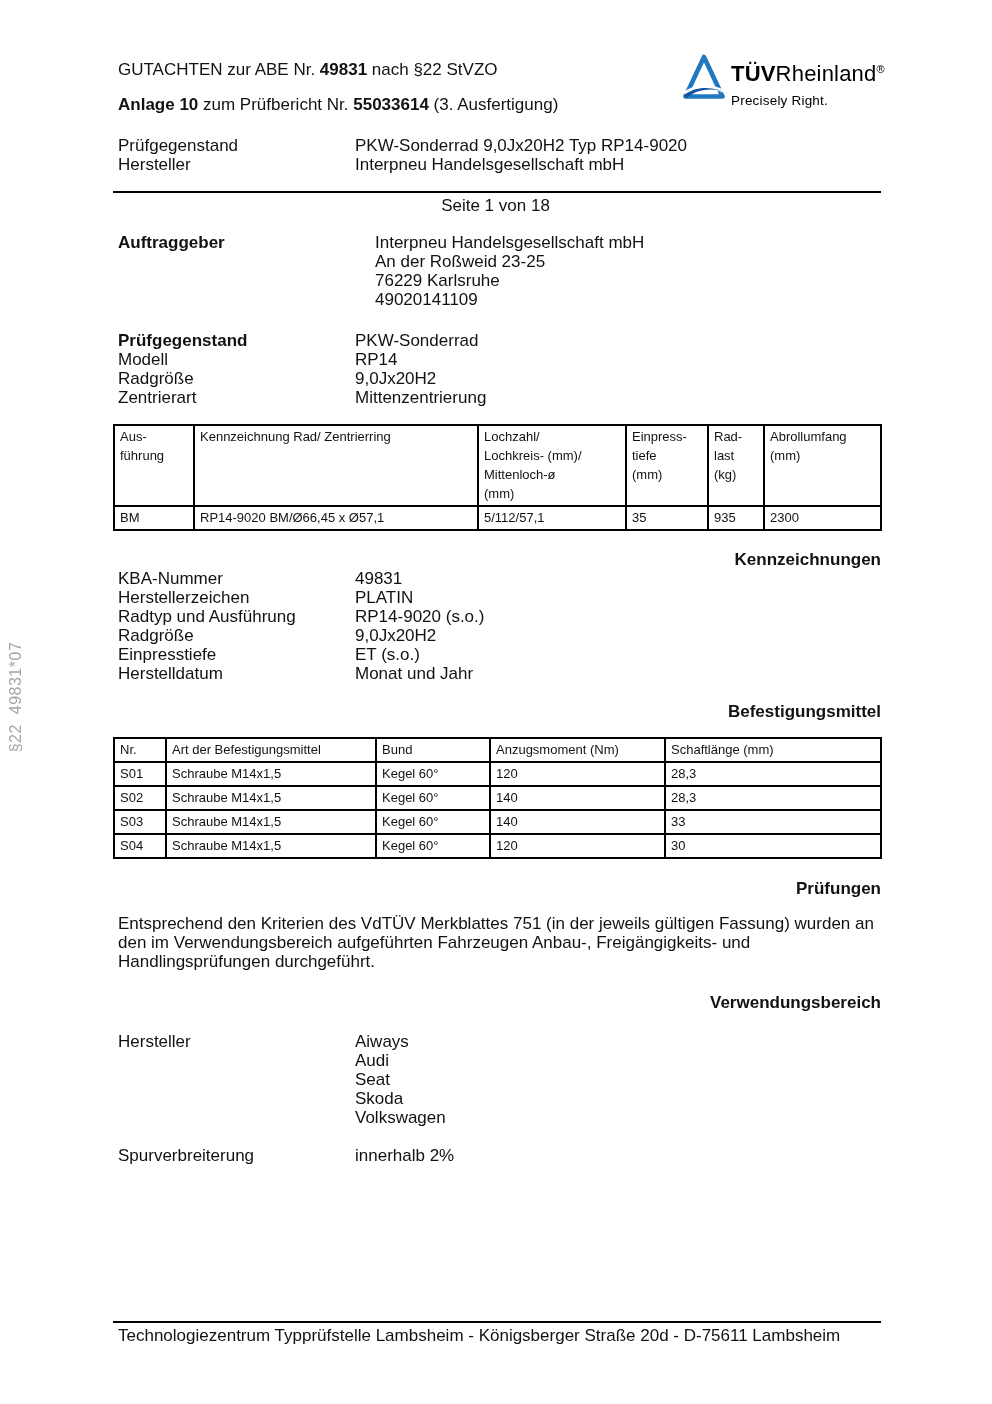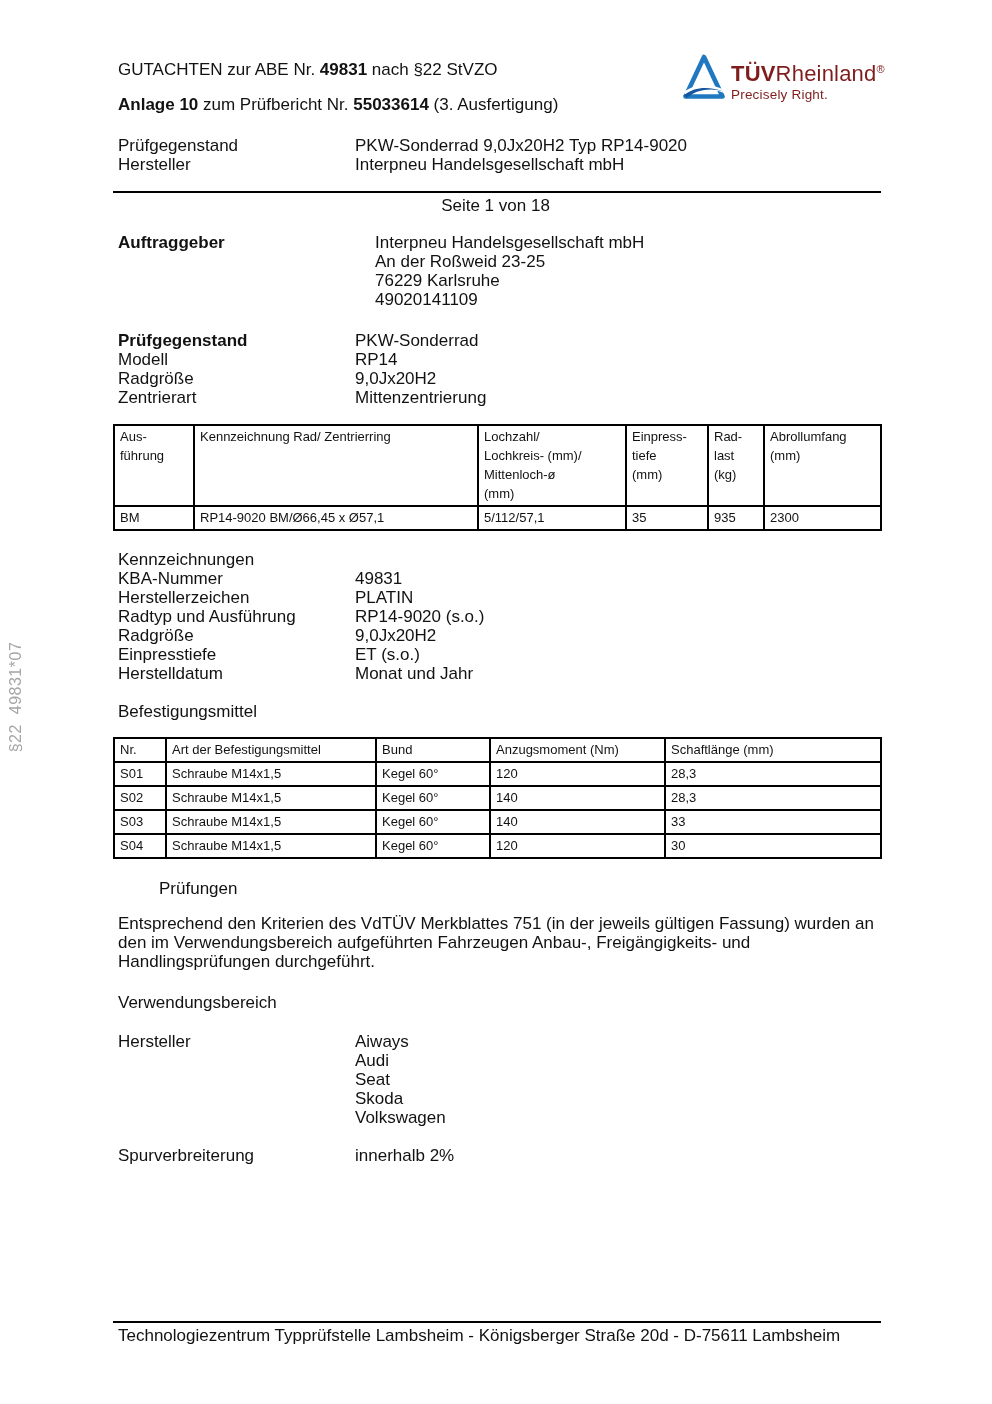--- a/index.html
+++ b/index.html
@@ -19,40 +19,40 @@
   .kv .v{flex:1;}
   .rule{margin-top:17px;border-top:2px solid #000;height:0;}
   .page-ind{margin-top:3px;text-align:center;padding-right:3px;}
   .client-block{margin-top:18px;gap:20px;}
   .object-block{margin-top:22px;}
   table{border-collapse:collapse;table-layout:fixed;width:767px;}
   td,th{border:2px solid #000;padding:1px 5px 2px 5px;vertical-align:top;
         font-weight:normal;text-align:left;font-size:13px;line-height:19px;}
   .tbl1{margin-top:17px;}
   .tbl2{margin-top:16px;}
-  .sec-h{font-weight:normal;}
+  .sec-h{font-weight:bold;text-align:right;}
   .markings-h{margin-top:19px;}
   .fasteners-h{margin-top:19px;}
   .tests-h{margin-top:20px;margin-left:41px;}
   .tests-p{margin-top:16px;}
   .apply-h{margin-top:22px;}
   .apply-kv{margin-top:20px;}
   .track-kv{margin-top:19px;}
   .footer{position:absolute;left:113px;top:1321px;width:768px;border-top:2px solid #000;}
   .footer .tx{padding-top:3px;}
   .side-note{
     position:absolute;left:15px;top:697px;
     transform:translate(-50%,-50%) rotate(-90deg);
     white-space:pre;color:#a5a5a5;font-size:16px;letter-spacing:0.5px;
   }
   .logo{position:absolute;left:683px;top:54px;display:flex;align-items:flex-start;}
-  .logo-text{margin-left:6px;color:#7f1d1d;padding-top:9px;}
+  .logo-text{margin-left:6px;color:#000000;padding-top:9px;}
   .logo-line1{font-size:22px;line-height:22px;letter-spacing:0.2px;}
   .logo-line1 sup{font-size:11px;}
-  .logo-line2{font-size:13.5px;line-height:14px;margin-top:3px;letter-spacing:0.2px;}
+  .logo-line2{font-size:13.5px;line-height:14px;margin-top:9px;letter-spacing:0.2px;}
   sup{line-height:0;}
 </style>
 </head>
 <body>
 
 <div class="page">
 
   <div class="side-note">§22  49831*07</div>
 
   <div class="logo">

